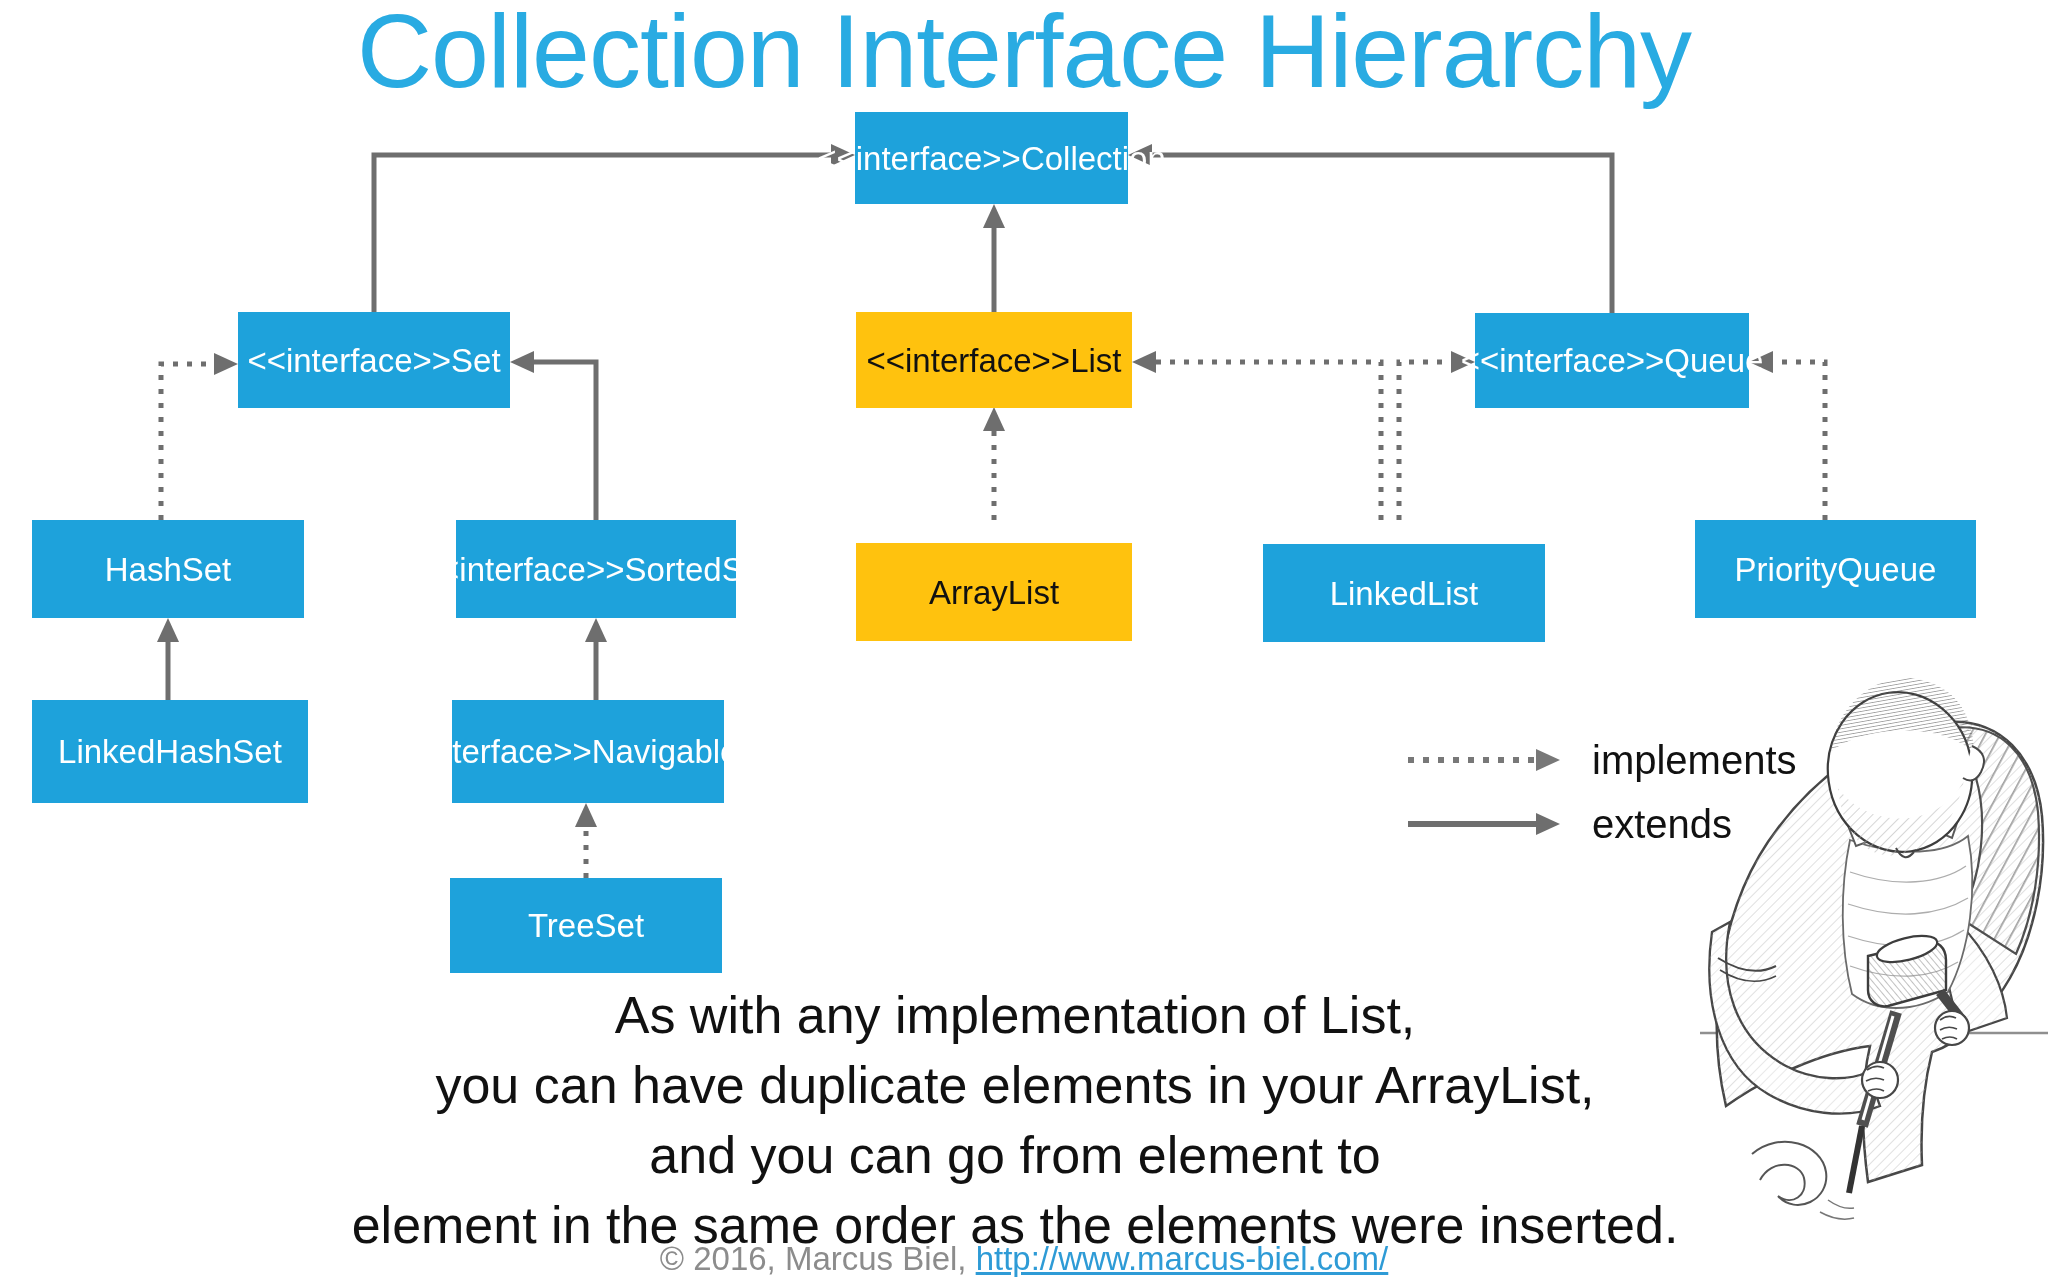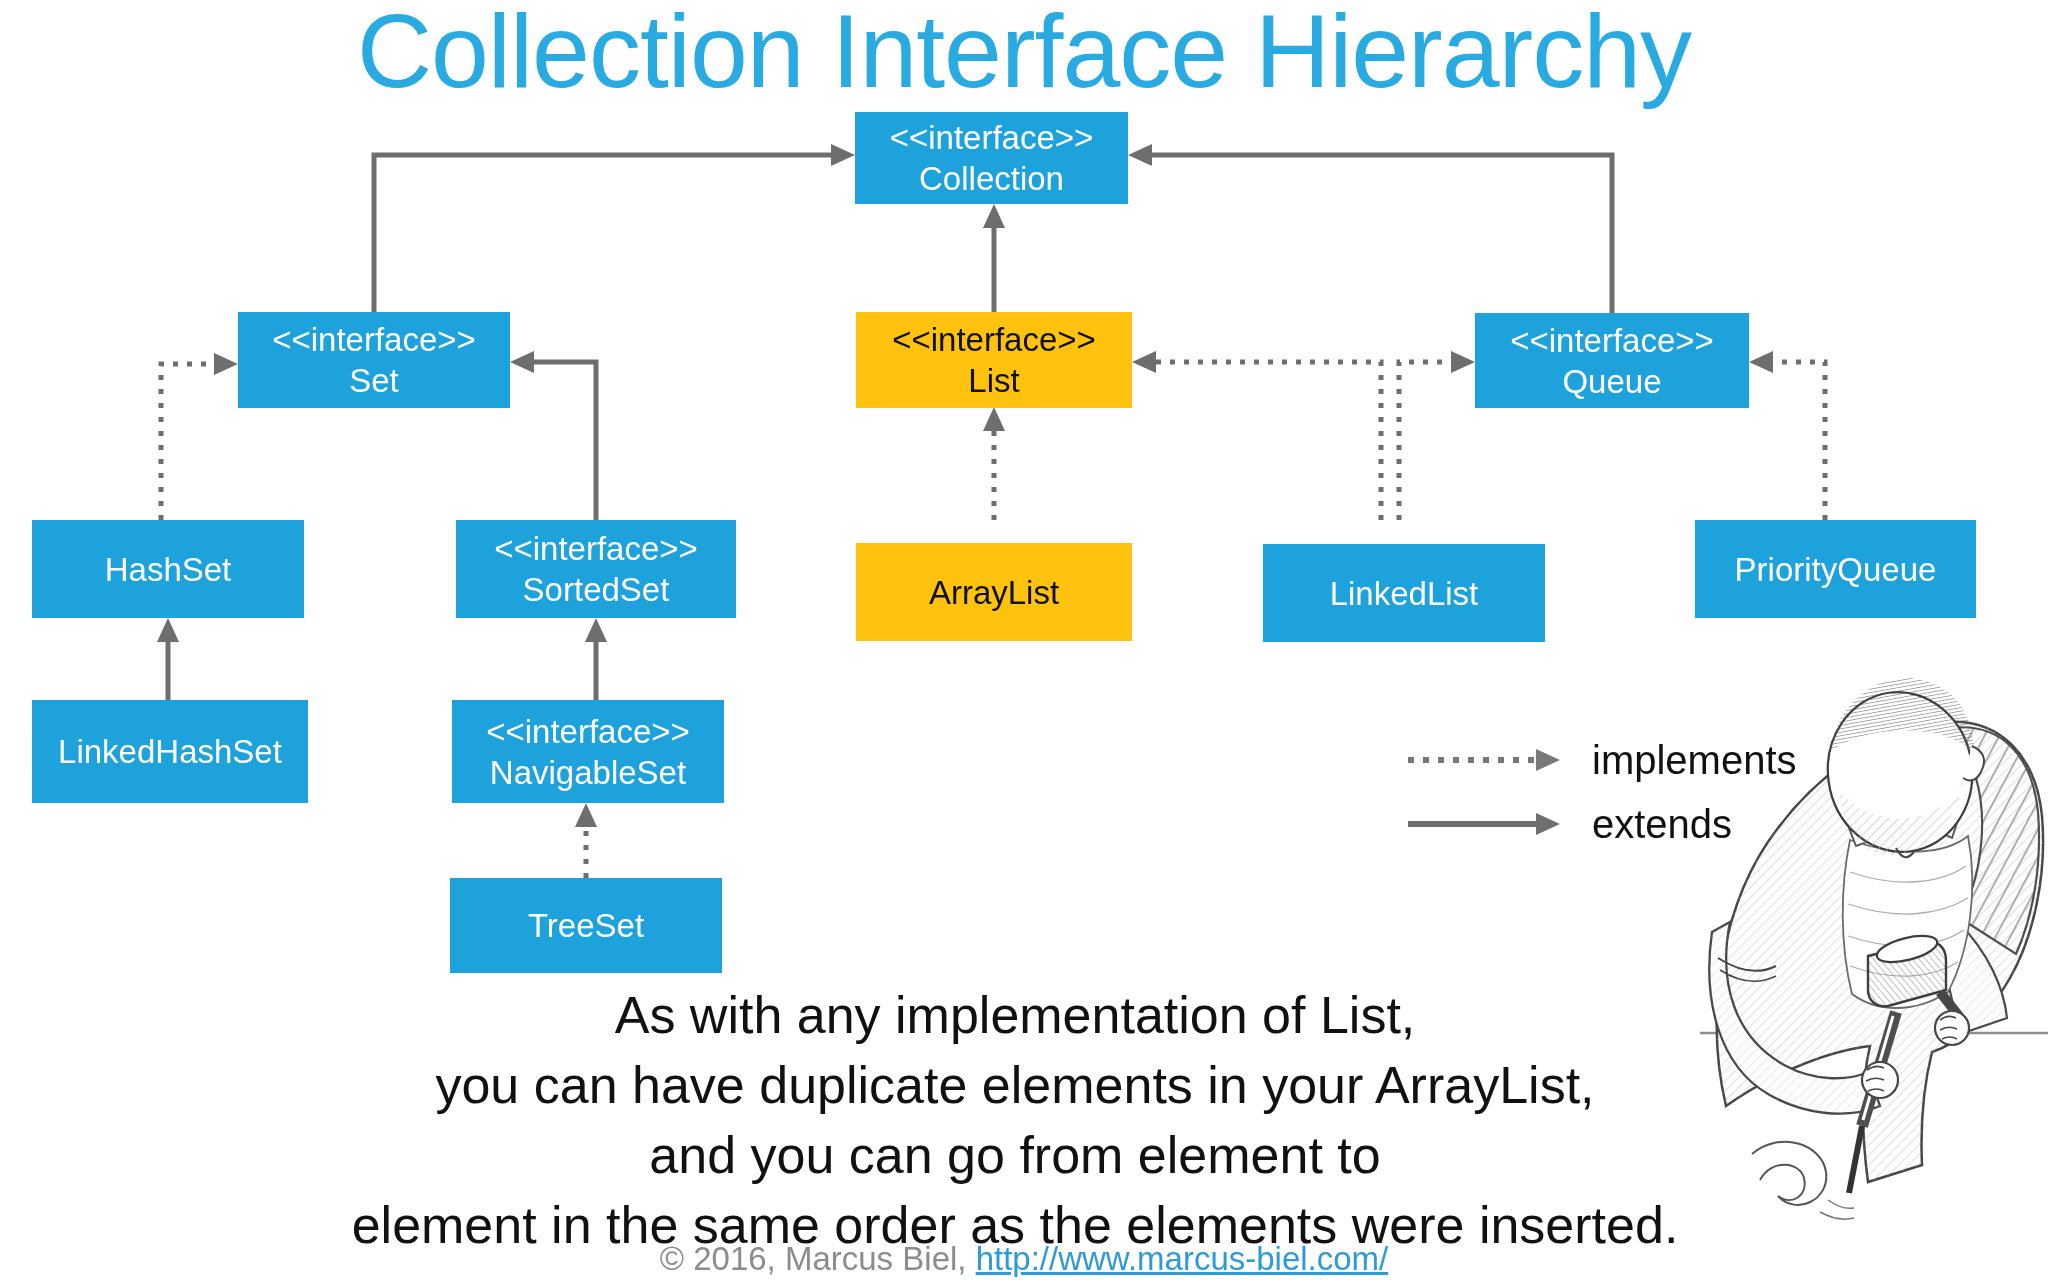--- a/index.html
+++ b/index.html
@@ -20,21 +20,21 @@
     position:absolute;left:0;top:-8px;width:2048px;text-align:center;
     font-size:104px;font-weight:400;letter-spacing:-1px;color:var(--title-blue);
     white-space:nowrap;
   }
 
   svg.connectors{position:absolute;left:0;top:0;width:2048px;height:1280px;}
   .edge{fill:none;stroke:var(--arrow-gray);stroke-width:5px;}
   .edge.dotted{stroke-dasharray:5 9;}
 
   .node{
-    position:absolute;display:flex;flex-direction:column;align-items:center;justify-content:center;
+    position:absolute;display:flex;flex-direction:row;align-items:center;justify-content:center;
     background:var(--interface-blue);color:#ffffff;text-align:center;
     font-size:33px;line-height:41px;
   }
   .node.yellow{background:var(--highlight-yellow);color:var(--text-black);}
   .node span{display:block;white-space:nowrap;}
 
   .n-collection   {left:855px; top:112px; width:273px; height:92px;}
   .n-set          {left:238px; top:312px; width:272px; height:96px;}
   .n-list         {left:856px; top:312px; width:276px; height:96px;}
   .n-queue        {left:1475px;top:313px; width:274px; height:95px;}

